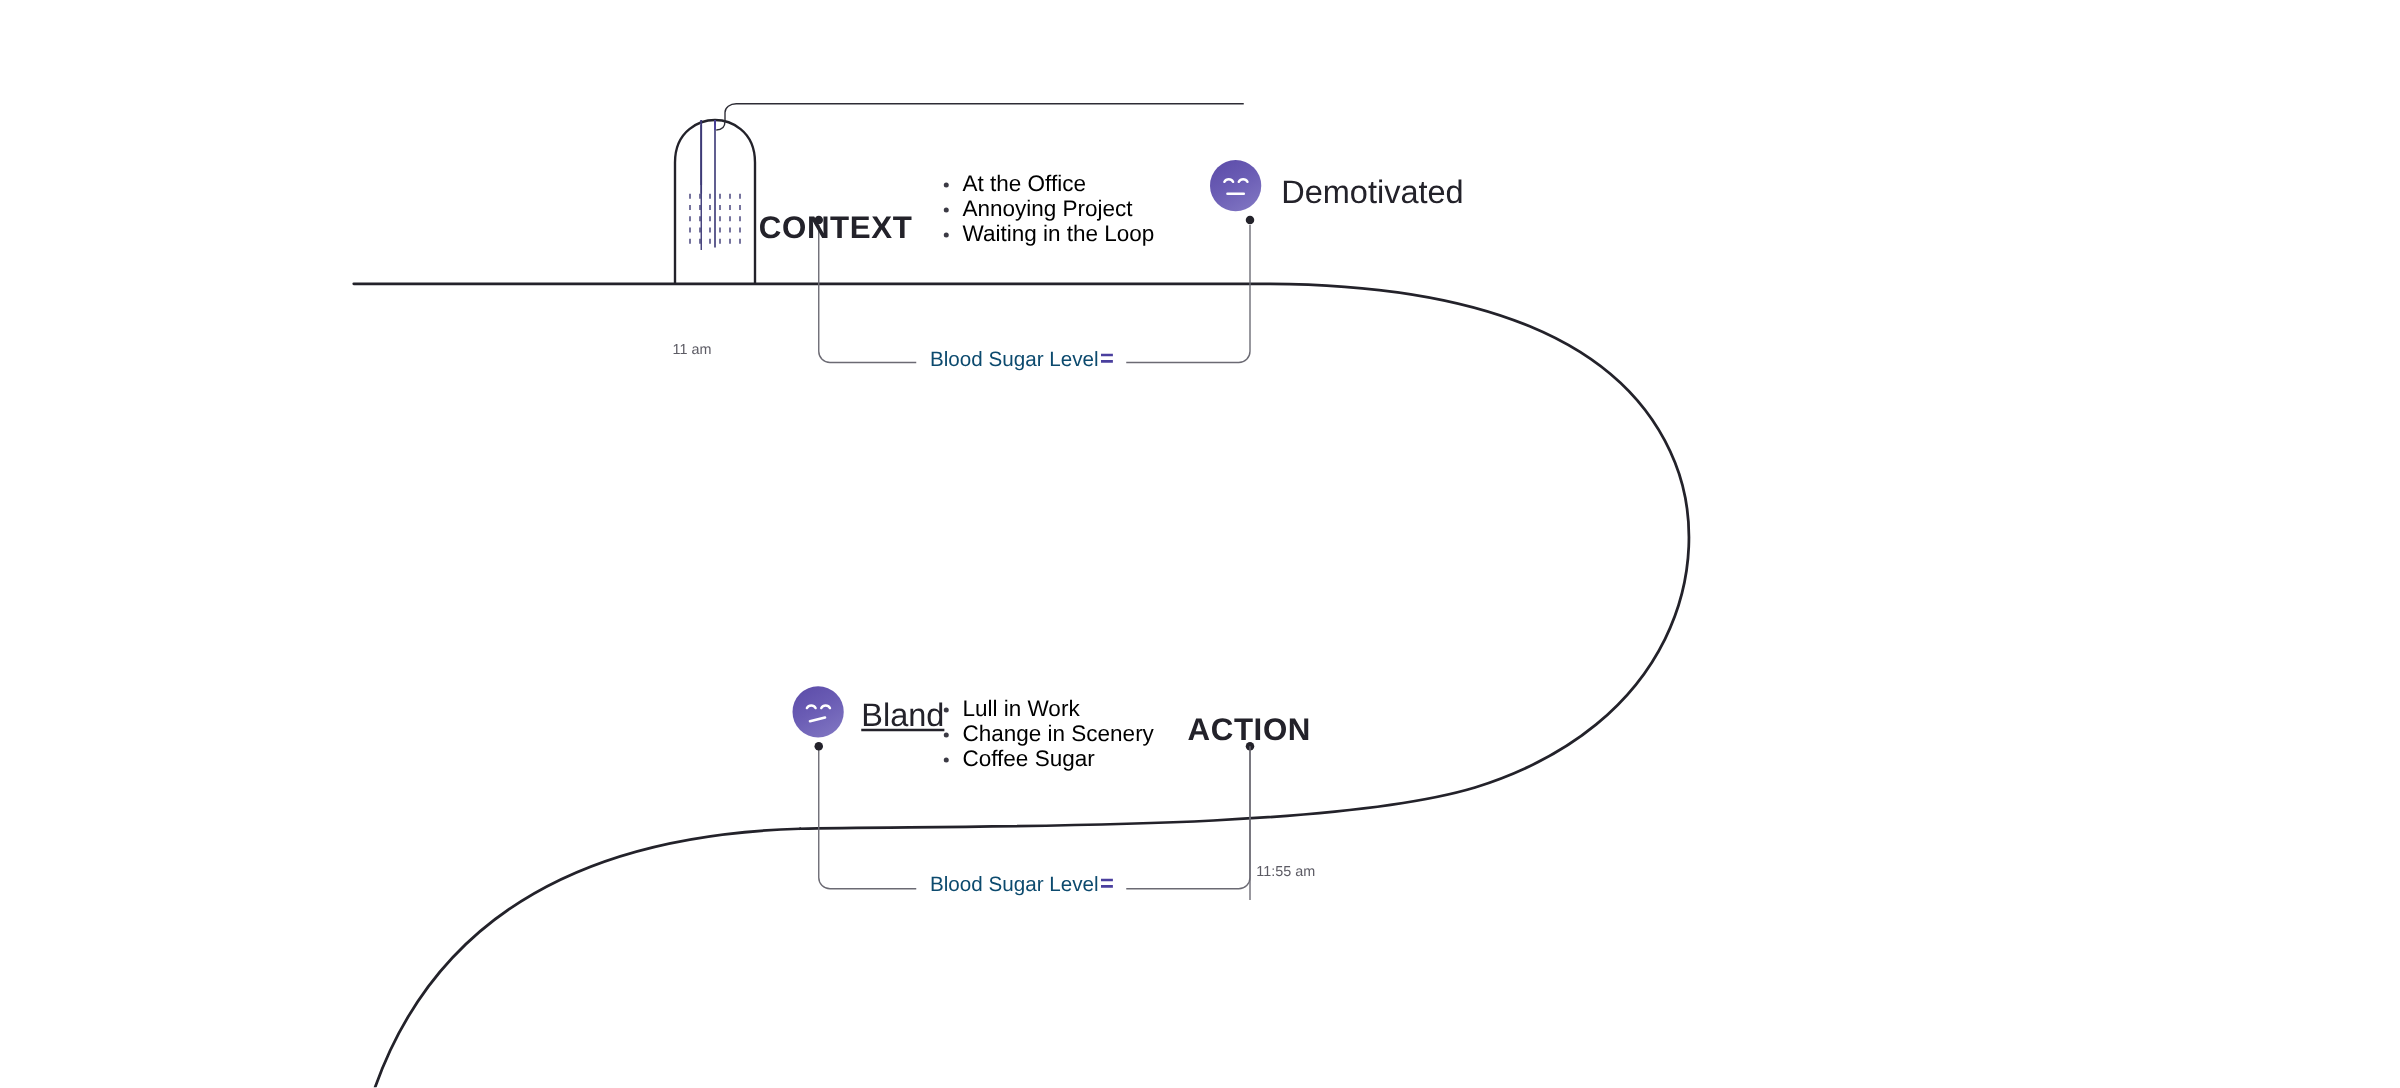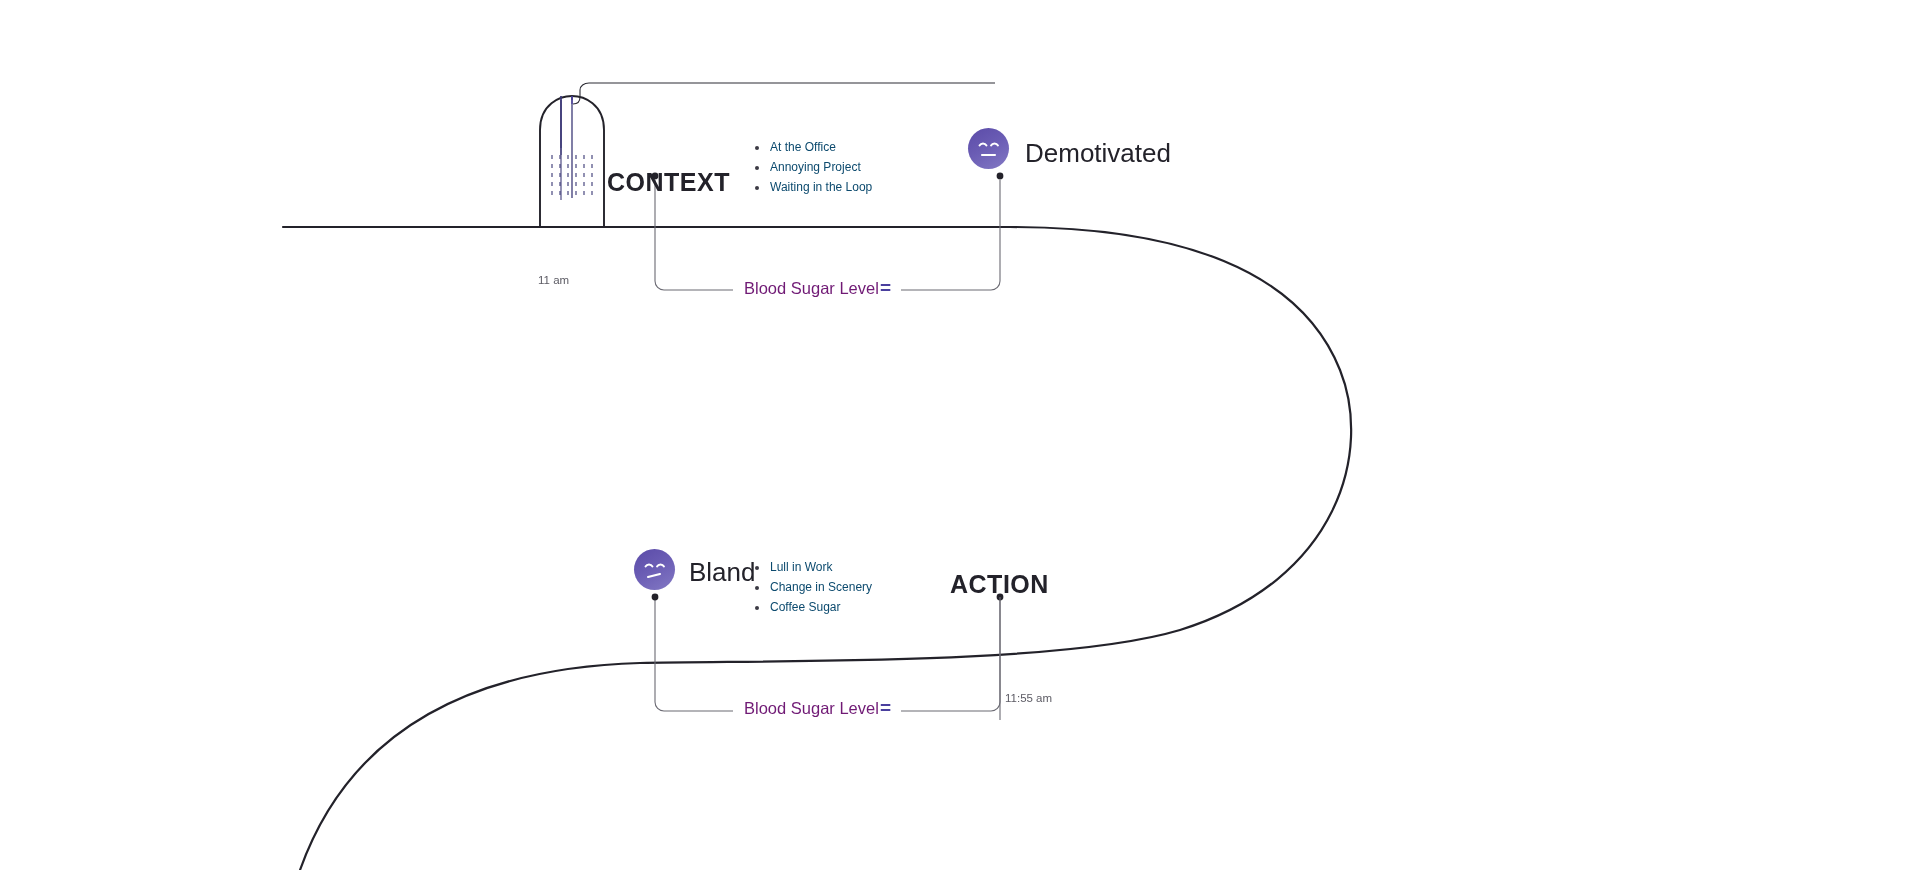--- a/index.html
+++ b/index.html
@@ -34,23 +34,23 @@
   .bullets {
     position: absolute;
     margin: 0;
     padding: 0;
     list-style: none;
     white-space: nowrap;
   }
   .bullets li {
     position: relative;
     padding-left: 15px;
-    font-size: 12px;
+    font-size: 18px;
     line-height: 19.8px;
-    color: #0c4a6e;
+    color: #000000;
   }
   .bullets li::before {
     content: "";
     position: absolute;
     left: 0; top: 8px;
     width: 4px; height: 4px;
     border-radius: 50%;
     background: #3b3a44;
   }
   .mood-label {
@@ -62,21 +62,21 @@
   .time-label {
     position: absolute;
     font-size: 11.5px;
     color: #5c5b64;
     white-space: nowrap;
     margin-top: 37px;
   }
   .metric-label {
     position: absolute;
     font-size: 16.5px;
-    color: #701a75;
+    color: #0c4a6e;
     white-space: nowrap;
   }
   .metric-equal {
     position: absolute;
     font-size: 19px;
     font-weight: 700;
     color: #4a3f9e;
     white-space: nowrap;
   }
 
@@ -234,21 +234,21 @@
   <div class="metric-equal" style="left:880px; top:277px;">=</div>
 
   <div class="face" style="left:634px; top:549px;">
     <svg viewBox="0 0 41 41">
       <path d="M 11.5 17.5 A 4 4 0 0 1 18.5 17.5" fill="none" stroke="#ffffff" stroke-width="1.9" stroke-linecap="round"></path>
       <path d="M 23 17.5 A 4 4 0 0 1 30 17.5" fill="none" stroke="#ffffff" stroke-width="1.9" stroke-linecap="round"></path>
       <line x1="14" y1="28" x2="26" y2="25" stroke="#ffffff" stroke-width="2.1" stroke-linecap="round"></line>
     </svg>
   </div>
 
-  <div class="mood-label" style="left:689px; top:557px;">Bland</div>
+  <div class="mood-label" style="left:689px; top:557px;text-decoration:underline;">Bland</div>
 
   <ul class="bullets" style="left:755px; top:558px;">
     <li>Lull in Work</li>
     <li>Change in Scenery</li>
     <li>Coffee Sugar</li>
   </ul>
 
   <div class="stage-title" style="left:950px; top:570px;">ACTION</div>
 
 

